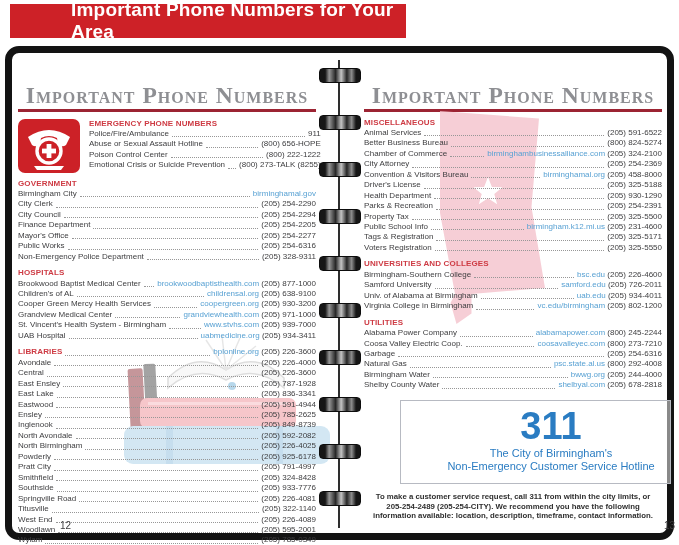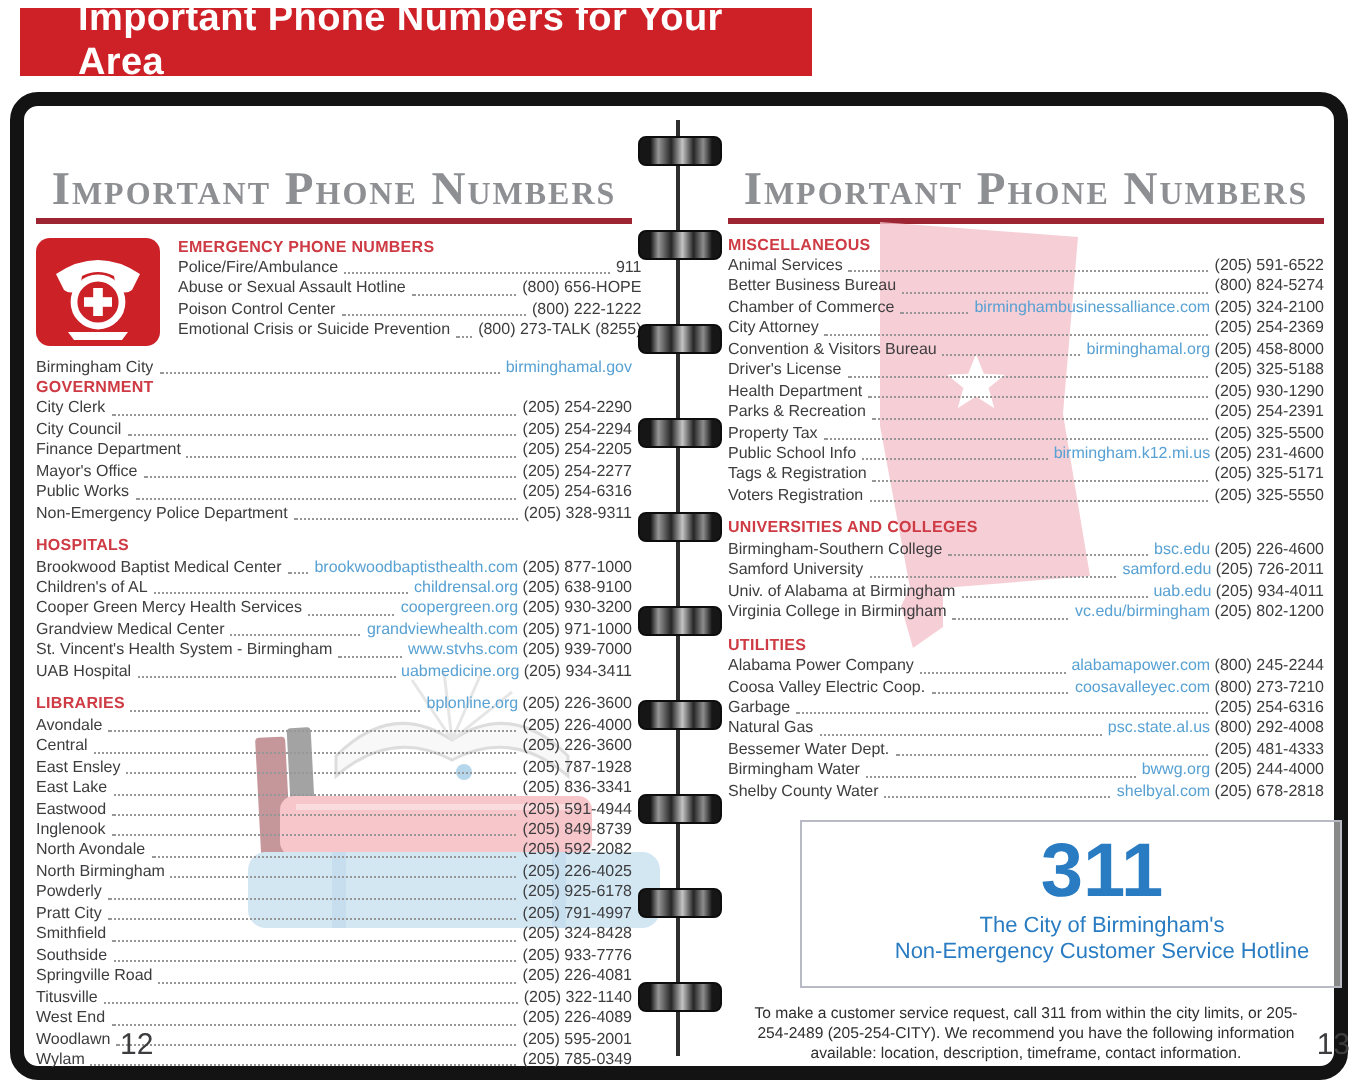--- a/index.html
+++ b/index.html
@@ -2,21 +2,21 @@
 <html><head>
 <meta charset="utf-8">
 <style>
   html,body{margin:0;padding:0;background:#ffffff;}
   #canvas{position:relative;width:679px;height:545px;background:#ffffff;overflow:hidden;
           font-family:"Liberation Sans",sans-serif;}
 
   
   .banner{position:absolute;left:10px;top:4px;width:396px;height:34px;background:#cd2127;
           display:flex;align-items:center;}
-  .banner span{color:#ffffff;font-weight:bold;font-size:19px;padding-left:29px;letter-spacing:.2px;}
+  .banner span{color:#ffffff;font-weight:bold;font-size:19px;padding-left:29px;letter-spacing:.2px;margin-left:32px;}
 
   
   .book{position:absolute;left:5px;top:46px;width:655px;height:480px;background:#ffffff;
         border:7px solid #131313;border-radius:14px;}
 
   
   .spine-line{position:absolute;left:338px;top:60px;width:2px;height:468px;background:#2e2e2e;z-index:4;}
   .coil{position:absolute;width:40px;height:13px;left:319px;border:1px solid #0d0d0d;border-radius:4px;z-index:5;
         background:linear-gradient(90deg,#161616 0%,#161616 13%,#969696 23%,#262626 39%,#c4c4c4 53%,#262626 67%,#8d8d8d 79%,#161616 90%);}
 
@@ -35,33 +35,33 @@
   .val{white-space:nowrap;}
   .link{white-space:nowrap;color:#58a1d3;}
   .sec-h{color:#ce3b44;font-weight:bold;font-size:8px;letter-spacing:.15px;white-space:nowrap;}
   .section{margin-top:6px;}
 
   
   .emergency{display:flex;margin-top:7px;align-items:flex-start;}
   .phone-badge{width:62px;height:54px;flex:0 0 62px;}
   .em-rows{flex:1;margin-left:9px;}
 
-  .pagenum{position:absolute;bottom:14px;font-size:15px;color:#3d3d3f;z-index:3;margin-left:40px;}
+  .pagenum{position:absolute;bottom:14px;font-size:10px;color:#3d3d3f;z-index:3;margin-left:40px;}
   .pagenum-left{left:20px;}
   .pagenum-right{right:4px;}
 
   
   .wm{position:absolute;z-index:1;pointer-events:none;}
 
   
   .hotline{margin:9px 20px 0 36px;width:238px;border:1px solid #b7bac2;text-align:center;
            padding:4px 0 10px 0;background:#ffffff80;}
   .hotline-num{color:#2a7cc2;font-weight:bold;font-size:38px;line-height:42px;}
   .hotline-l1,.hotline-l2{color:#2a7cc2;font-size:11px;line-height:13px;}
-  .note{margin:8px auto 0 auto;width:286px;font-size:7.8px;line-height:9.8px;text-align:center;color:#2f2f2f;}
+  .note{margin:8px auto 0 auto;width:286px;font-size:7.8px;line-height:9.8px;text-align:center;color:#2f2f2f;font-weight:bold;}
 </style>
 </head>
 <body>
 
 <div id="canvas">
 
   <div class="banner">
     <span>Important Phone Numbers for Your Area</span>
   </div>
 
@@ -122,26 +122,26 @@
       <g transform="translate(118,38)">
         <path d="M-58 14 Q-30 -14 0 6 Q30 -14 58 14 L58 24 Q30 0 0 16 Q-30 0 -58 24 Z" fill="#f2f2f2" stroke="#bdbdbd" stroke-width="1.5"></path>
         <path d="M0 6 L-20 -24 M0 6 L-4 -28 M0 6 L14 -26 M0 6 L30 -18" stroke="#cfcfcf" stroke-width="1.5" fill="none"></path>
         <circle cx="6" cy="22" r="4" fill="#6fb0d8"></circle>
       </g>
     </svg>
 
     <div style="position:relative;z-index:2;">
         <div class="section">
           <div class="row">
+            <span class="sec-h">GOVERNMENT</span>
+          </div>
+          <div class="row">
             <span class="lbl">Birmingham City</span>
             <span class="dots"></span>
             <span class="link">birminghamal.gov</span>
-          </div>
-          <div class="row">
-            <span class="sec-h">GOVERNMENT</span>
           </div>
           <div class="row">
             <span class="lbl">City Clerk</span>
             <span class="dots"></span>
             <span class="val">(205) 254-2290</span>
           </div>
           <div class="row">
             <span class="lbl">City Council</span>
             <span class="dots"></span>
             <span class="val">(205) 254-2294</span>
@@ -232,20 +232,25 @@
           </div>
           <div class="row">
             <span class="lbl">East Lake</span>
             <span class="dots"></span>
             <span class="val">(205) 836-3341</span>
           </div>
           <div class="row">
             <span class="lbl">Eastwood</span>
             <span class="dots"></span>
             <span class="val">(205) 591-4944</span>
+          </div>
+          <div class="row">
+            <span class="lbl">Ensley</span>
+            <span class="dots"></span>
+            <span class="val">(205) 785-2625</span>
           </div>
           <div class="row">
             <span class="lbl">Inglenook</span>
             <span class="dots"></span>
             <span class="val">(205) 849-8739</span>
           </div>
           <div class="row">
             <span class="lbl">North Avondale</span>
             <span class="dots"></span>
             <span class="val">(205) 592-2082</span>
@@ -431,25 +436,20 @@
           <div class="row">
             <span class="lbl">Garbage</span>
             <span class="dots"></span>
             <span class="val">(205) 254-6316</span>
           </div>
           <div class="row">
             <span class="lbl">Natural Gas</span>
             <span class="dots"></span>
             <span class="link">psc.state.al.us</span>
             <span class="val">&nbsp;(800) 292-4008</span>
-          </div>
-          <div class="row">
-            <span class="lbl">Bessemer Water Dept.</span>
-            <span class="dots"></span>
-            <span class="val">(205) 481-4333</span>
           </div>
           <div class="row">
             <span class="lbl">Birmingham Water</span>
             <span class="dots"></span>
             <span class="link">bwwg.org</span>
             <span class="val">&nbsp;(205) 244-4000</span>
           </div>
           <div class="row">
             <span class="lbl">Shelby County Water</span>
             <span class="dots"></span>

